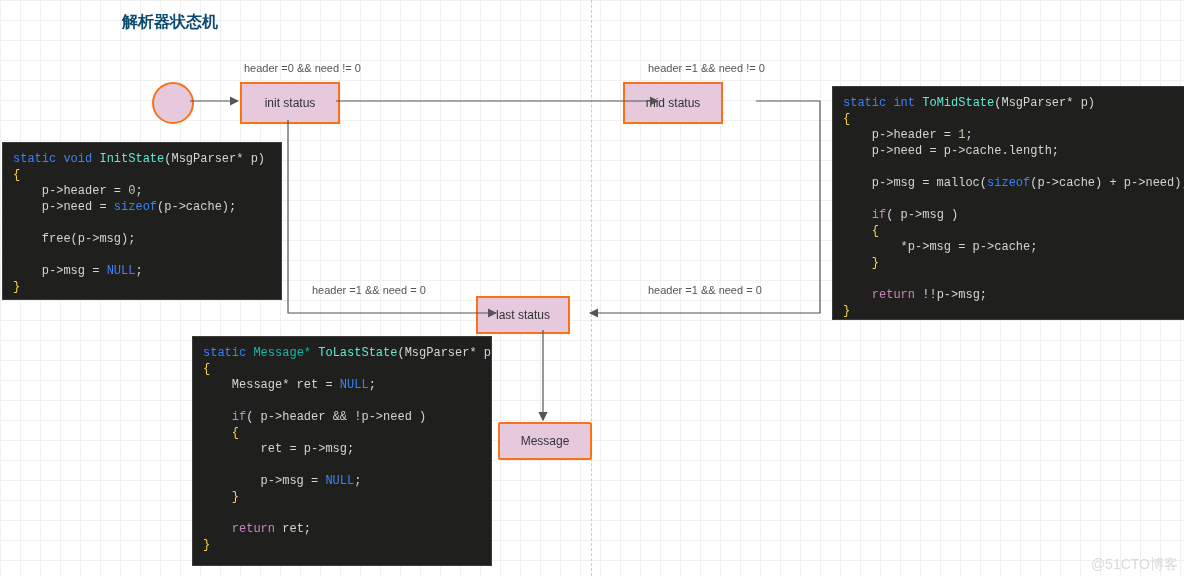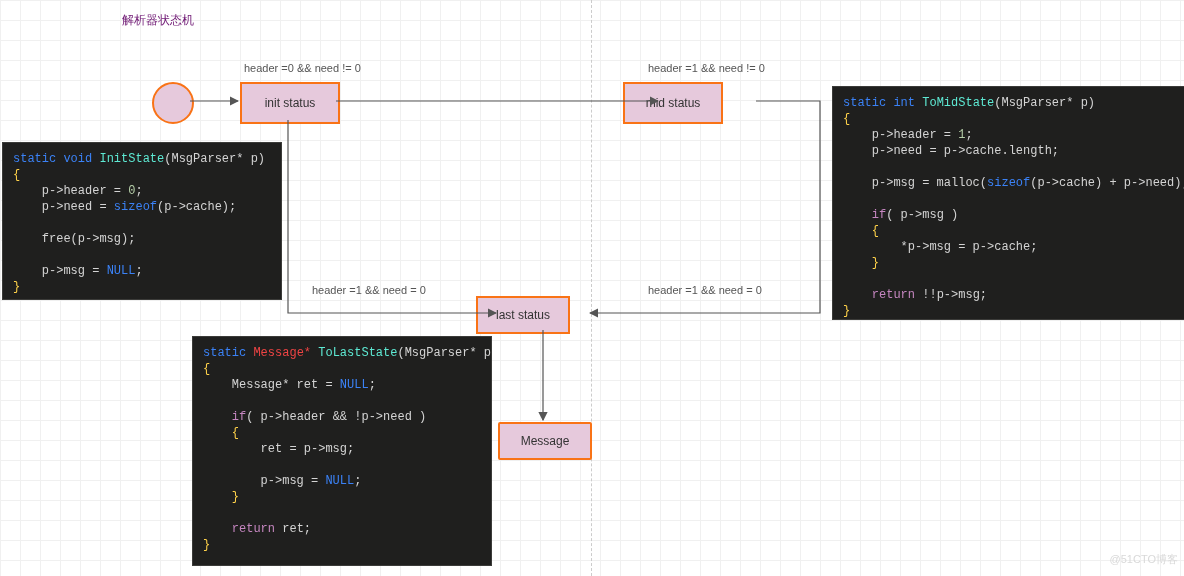--- a/index.html
+++ b/index.html
@@ -1,30 +1,30 @@
 <!DOCTYPE html>
 <html><head>
 <meta charset="utf-8">
 <style>
   html,body{margin:0;padding:0;width:1184px;height:576px;font-family:Arial,Helvetica,sans-serif;font-size:12px;color:#333;background:#fff;overflow:hidden}
   .grid{position:absolute;inset:0;background-image:linear-gradient(#f0f0f0 1px,transparent 1px),linear-gradient(90deg,#f0f0f0 1px,transparent 1px);background-size:20px 20px}
   .dash-v{position:absolute;top:0;bottom:0;width:0;border-left:1px dashed #ccc}
-  .title{position:absolute;font-size:12px;color:#701a75;font-weight:400}
+  .title{position:absolute;font-size:16px;color:#0c4a6e;font-weight:700}
   .node{position:absolute;border:2px solid #f97316;background:#e6c9dc;display:flex;align-items:center;justify-content:center;font-size:12px;color:#333}
   .circle{border-radius:50%}
   .code{position:absolute;background:#1f1f1e;border:1px solid #3b3b39;color:#d4d4d4;font-family:Consolas,"Courier New",monospace;font-size:12px;line-height:16px;padding:8px 10px;white-space:pre;overflow:hidden}
   .k-blue{color:#3b82f6}
-  .k-type{color:#ef4444}
+  .k-type{color:#14b8a6}
   .k-fn{color:#5eead4}
   .k-num{color:#b5cea8}
   .k-mag{color:#c586c0}
   .k-yel{color:#ffd24a}
   .edge-label{position:absolute;font-size:11px;color:#555;background:transparent}
   svg{position:absolute;top:0;left:0;pointer-events:none}
-  .watermark{position:absolute;right:6px;bottom:9px;font-size:11px;color:#d9d9d9}
+  .watermark{position:absolute;right:6px;bottom:2px;font-size:14px;color:#d9d9d9}
 </style>
 </head>
 <body>
 
 <div class="grid"></div>
 <div class="dash-v" style="left:591px"></div>
 
 <div class="title" style="left:122px;top:12px">解析器状态机</div>
 
 <div class="node circle" style="left:152px;top:82px;width:38px;height:38px"></div>

